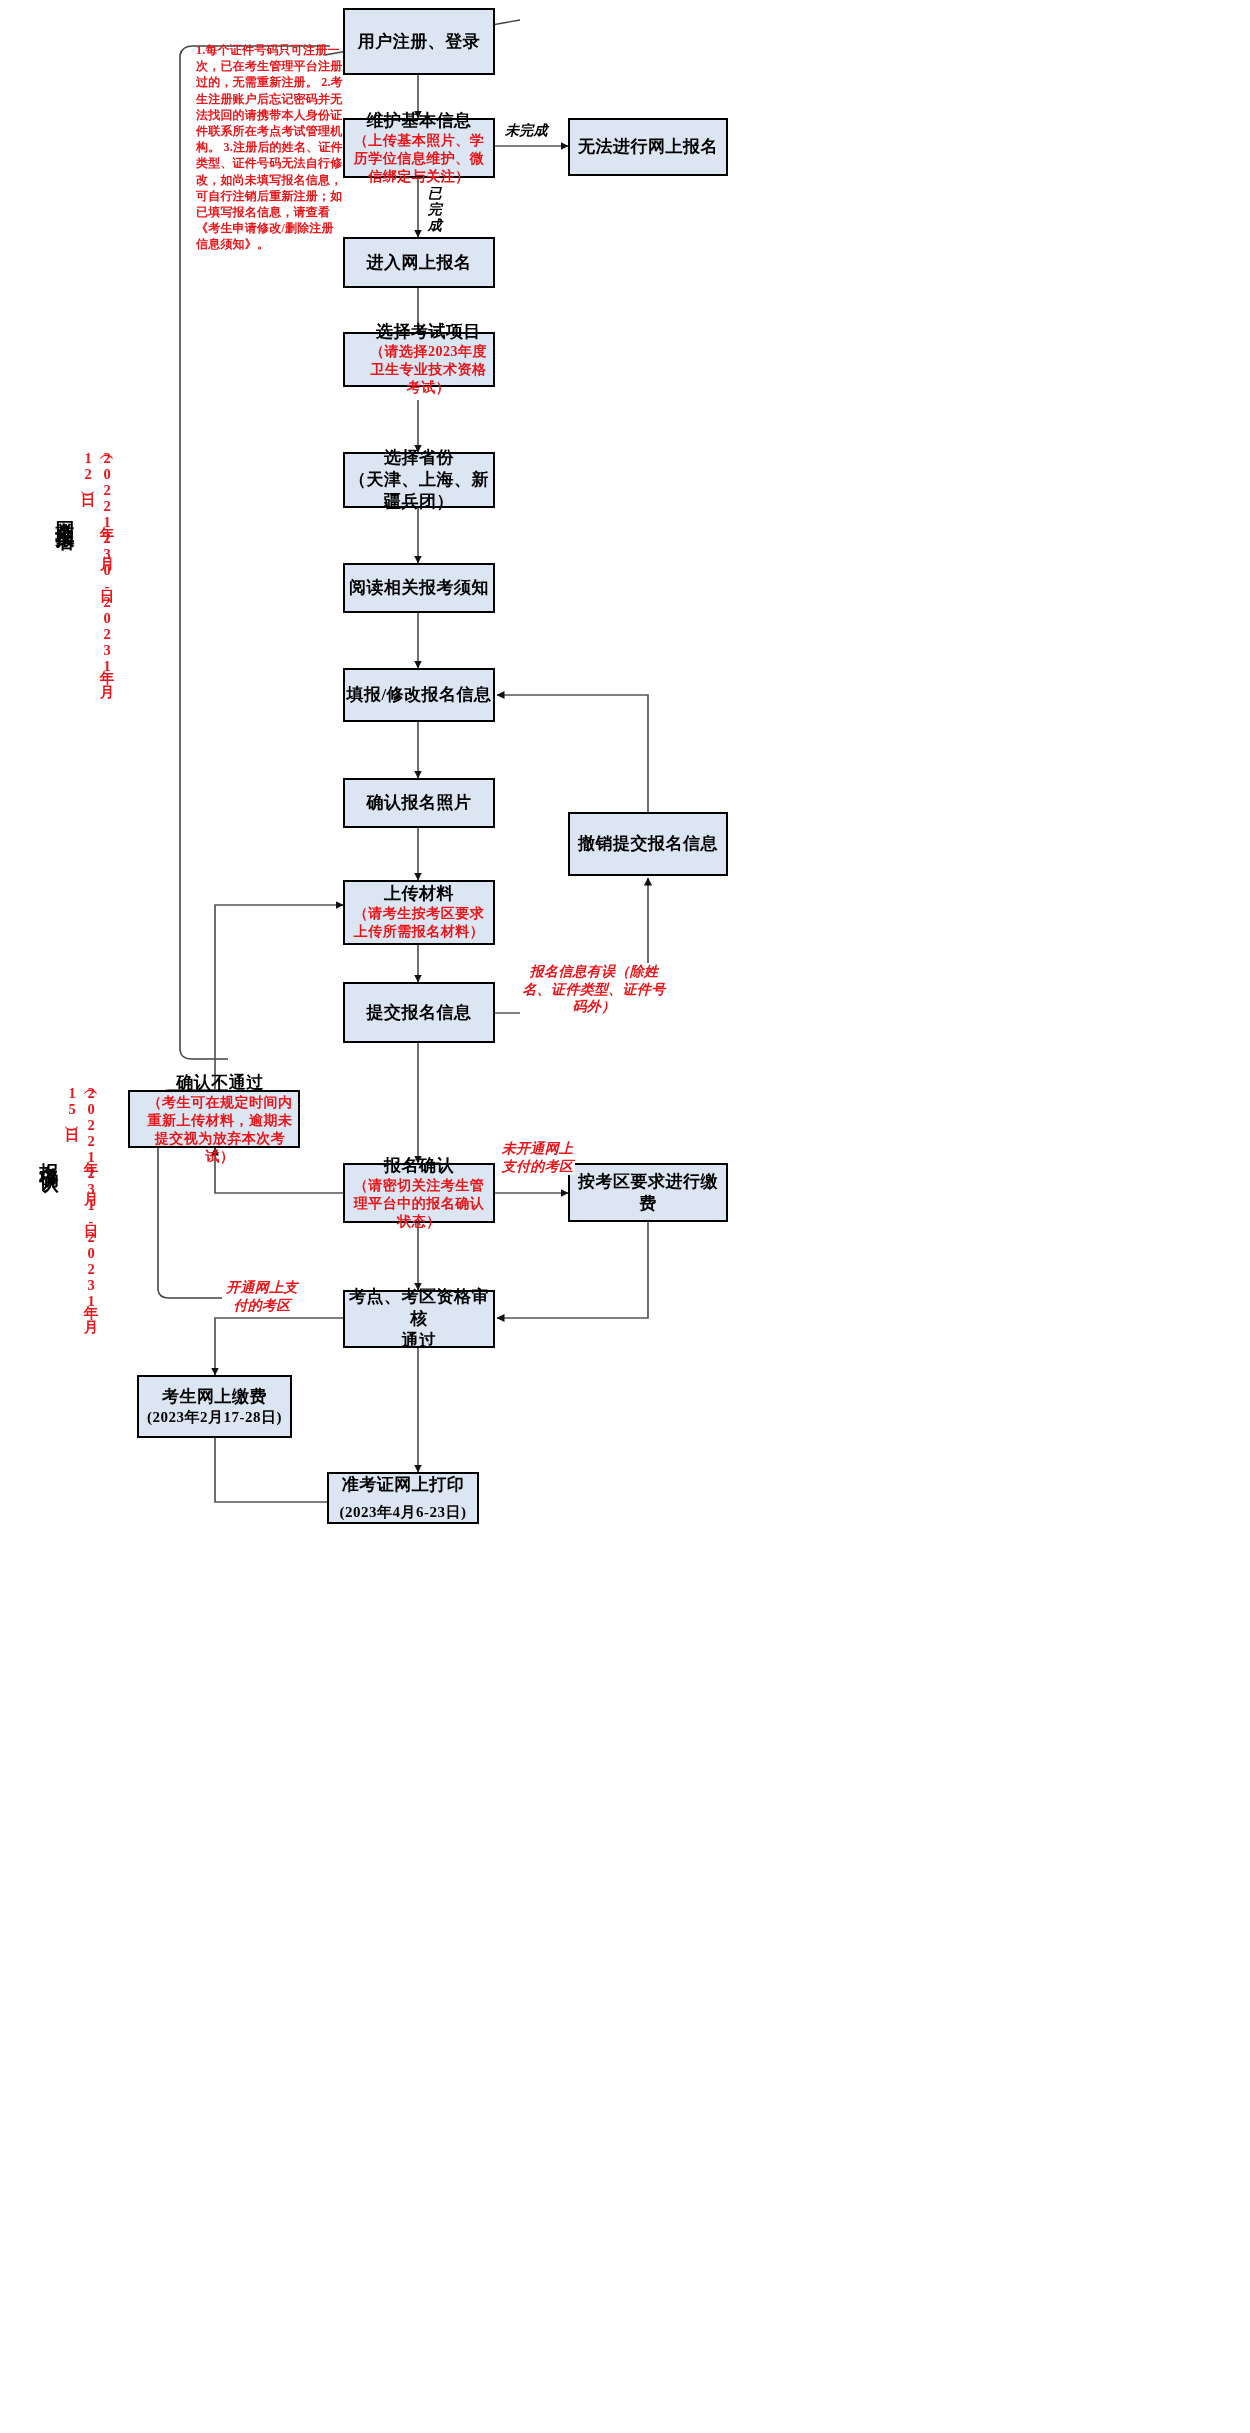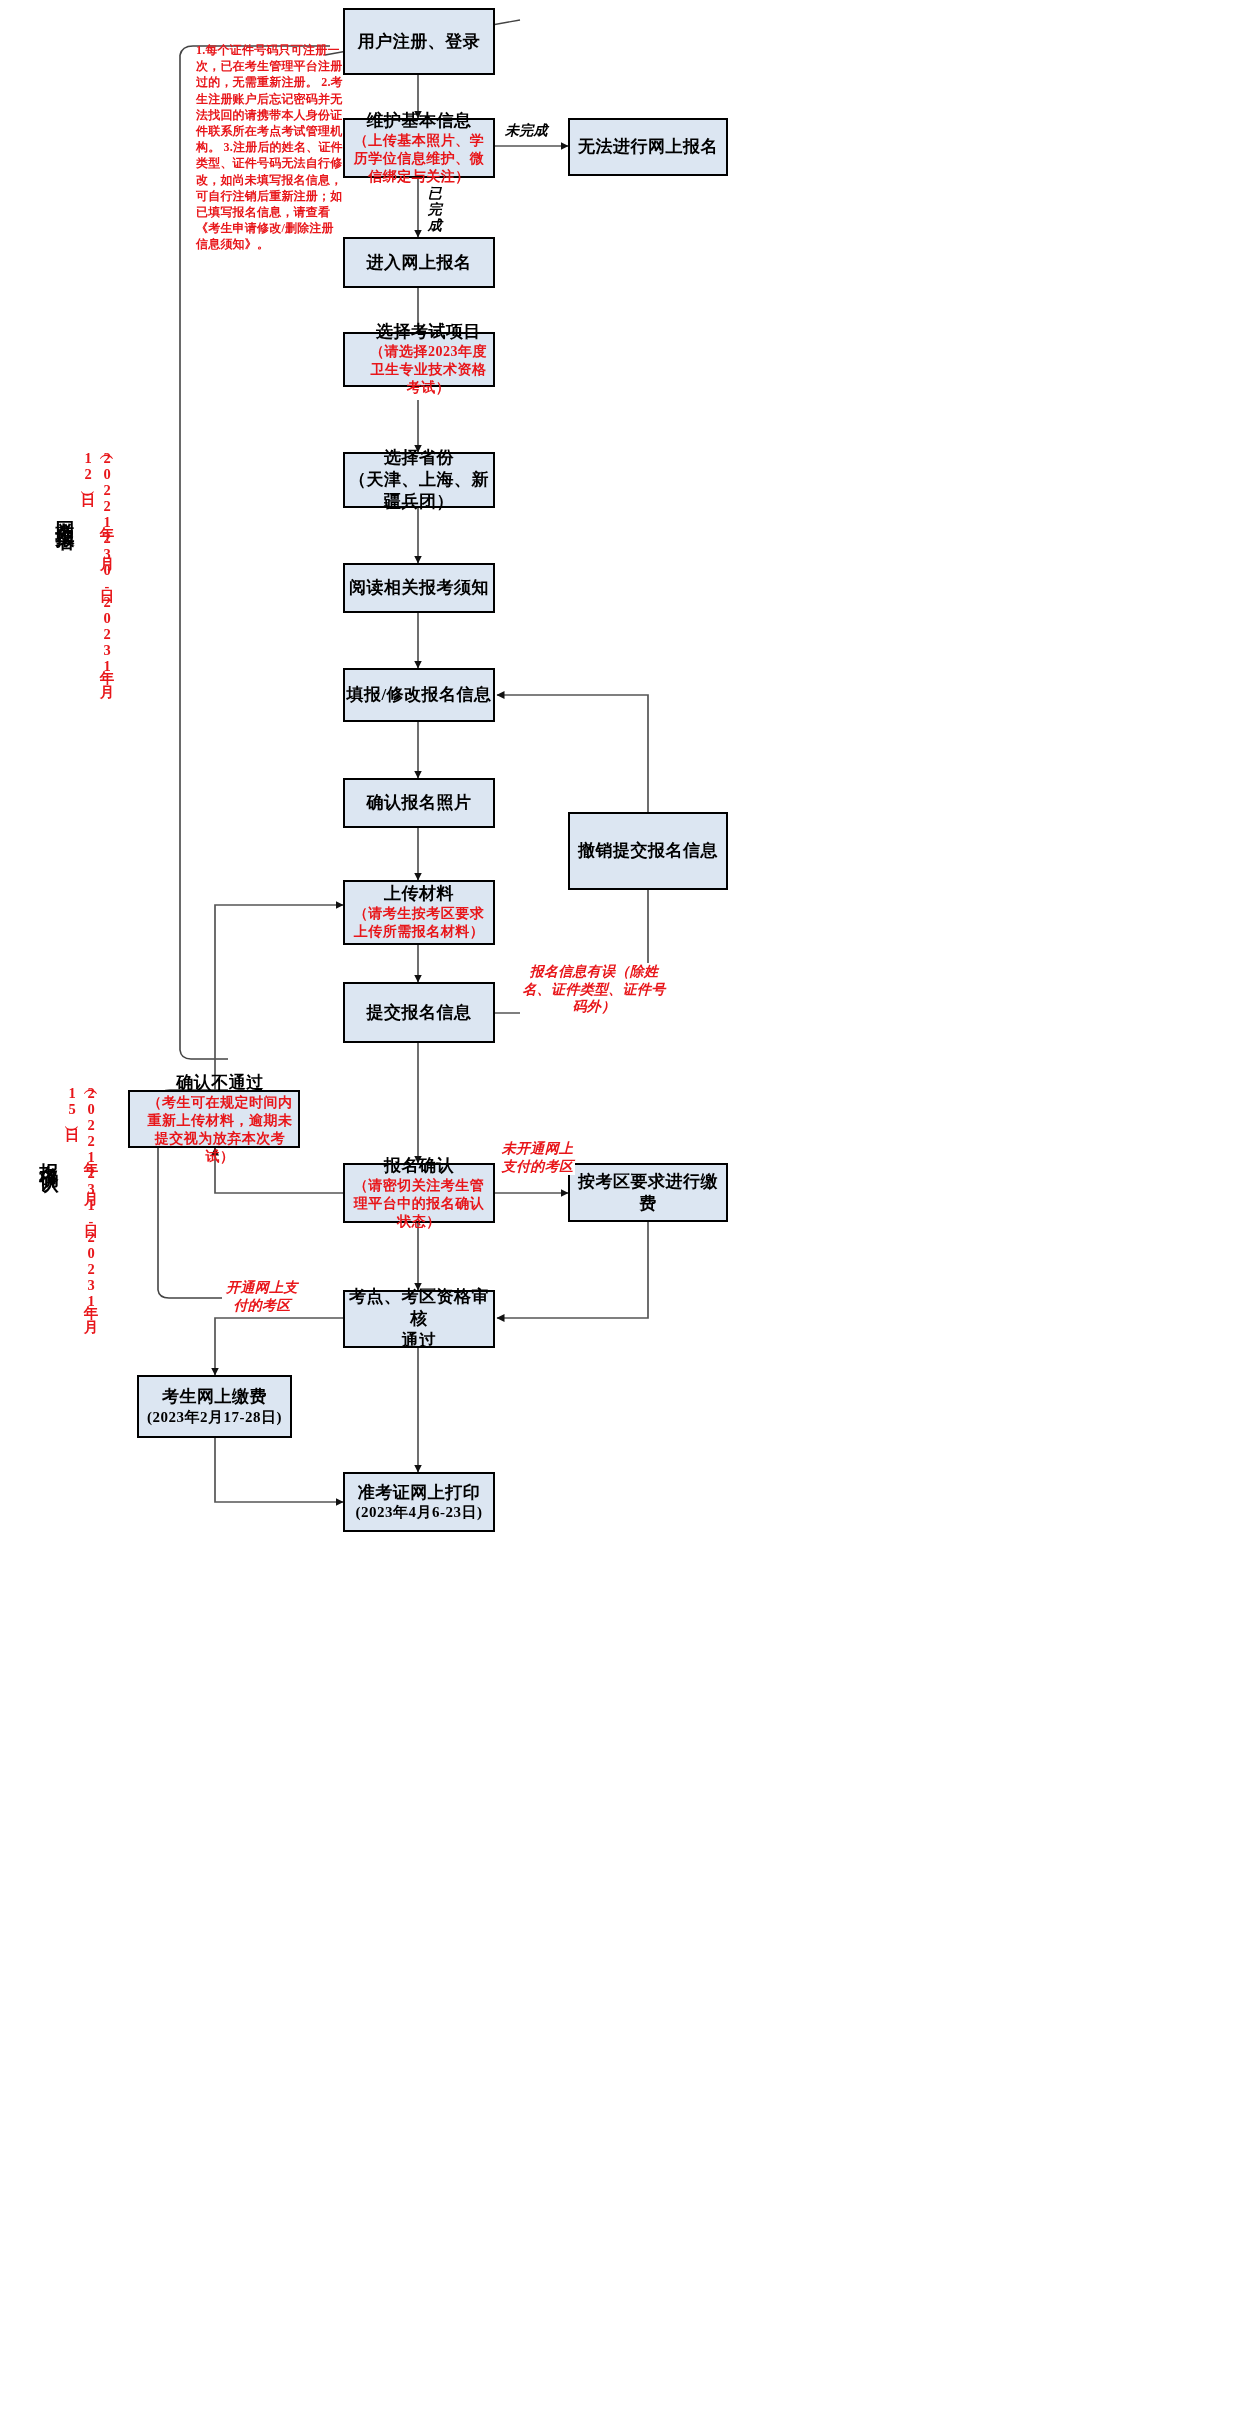--- a/index.html
+++ b/index.html
@@ -186,21 +186,21 @@
 
   <div class="node" style="left:343px;top:880px;width:152px;height:65px;">
     <span class="t1">上传材料</span>
     <span class="t2">（请考生按考区要求上传所需报名材料）</span>
   </div>
 
   <div class="node" style="left:343px;top:982px;width:152px;height:61px;">
     <span class="t1">提交报名信息</span>
   </div>
 
-  <div class="node" style="left:568px;top:812px;width:160px;height:78px;">
+  <div class="node" style="left:568px;top:812px;width:160px;height:64px;">
     <span class="t1">撤销提交报名信息</span>
   </div>
 
   <div class="node" style="left:128px;top:1090px;width:172px;height:58px;padding-left:12px;">
     <span class="t1">确认不通过</span>
     <span class="t2">（考生可在规定时间内重新上传材料，逾期未提交视为放弃本次考试）</span>
   </div>
 
   <div class="node" style="left:343px;top:1163px;width:152px;height:60px;">
     <span class="t1">报名确认</span>
@@ -214,21 +214,21 @@
   <div class="node" style="left:343px;top:1290px;width:152px;height:58px;">
     <span class="t1" style="white-space:pre-line;">考点、考区资格审核
 通过</span>
   </div>
 
   <div class="node" style="left:137px;top:1375px;width:155px;height:63px;">
     <span class="t1">考生网上缴费</span>
     <span class="tdate">(2023年2月17-28日)</span>
   </div>
 
-  <div class="node" style="left:343px;top:1472px;width:152px;height:60px;">
+  <div class="node" style="left:327px;top:1472px;width:152px;height:52px;justify-content:space-between;">
     <span class="t1">准考证网上打印</span>
     <span class="tdate">(2023年4月6-23日)</span>
   </div>
 
   <div class="edge-label" style="left:505px;top:122px;">未完成</div>
 
   <div class="edge-label" style="left:424px;top:186px;width:22px;line-height:1.15;white-space:normal;">已完成</div>
 
   <div class="edge-label red wrap" style="left:520px;top:963px;width:148px;text-align:center;">报名信息有误（除姓名、证件类型、证件号码外）</div>
 

